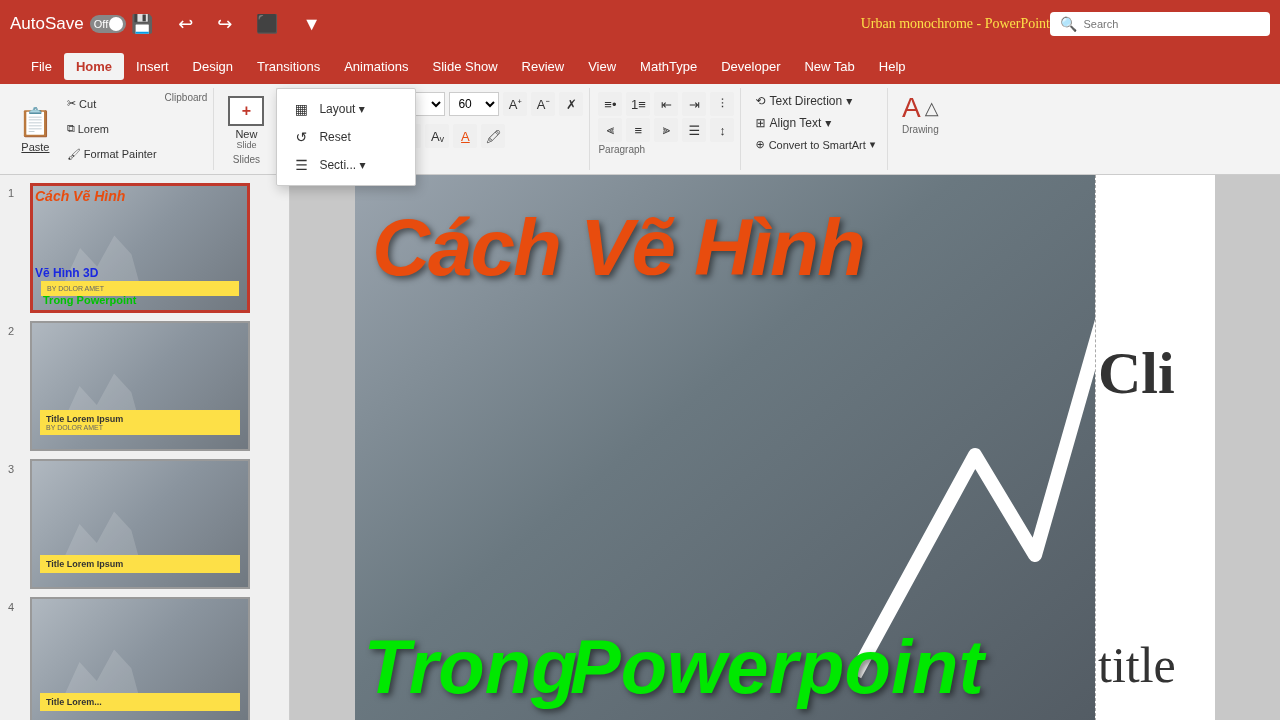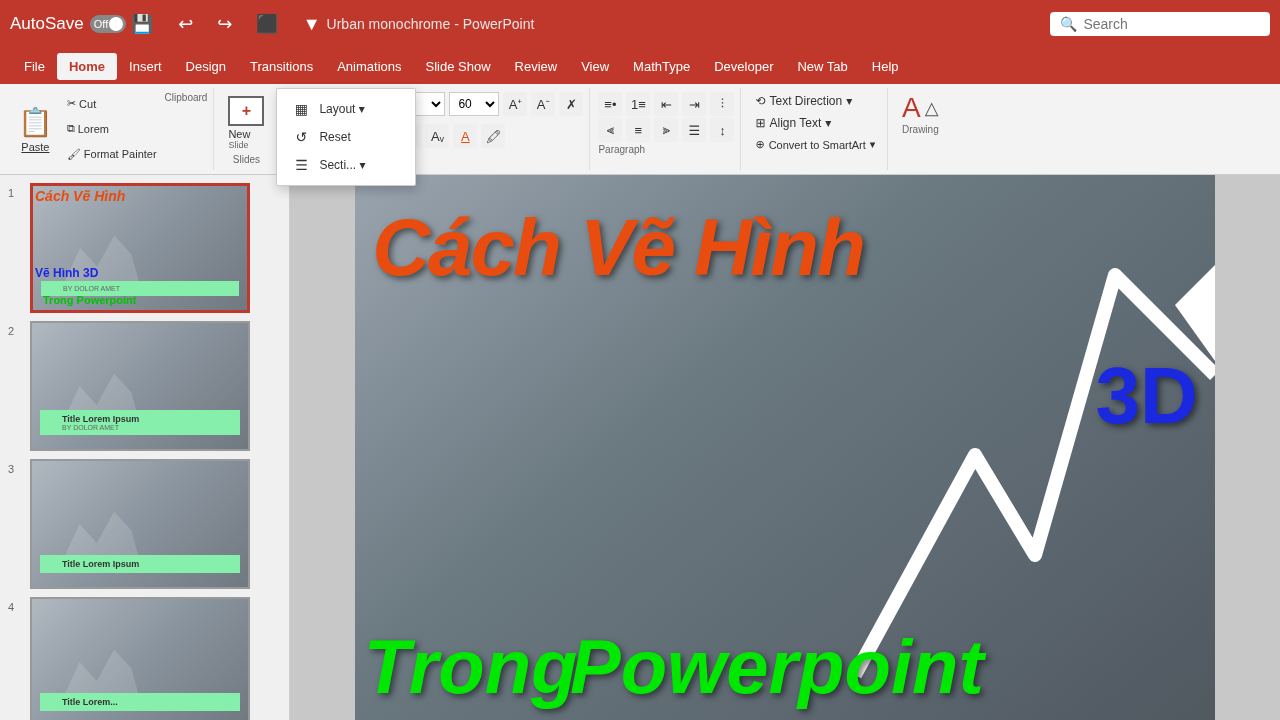--- a/index.html
+++ b/index.html
@@ -34,23 +34,24 @@
     .toggle-knob {
       width: 14px;
       height: 14px;
       background: white;
       border-radius: 50%;
       margin-left: auto;
     }
     .toggle-off-text { font-size: 11px; color: white; position: absolute; left: 4px; }
     .title-center {
       flex: 1;
-      text-align: left;
+      text-align: right;
       font-size: 14px;
-      color: #e5e5e5;
+      color: #fde047;
+      font-family: Liberation Serif, serif;
     }
     .title-icons {
       display: flex;
       align-items: center;
       gap: 12px;
     }
     .title-icon-btn {
       color: white;
       font-size: 18px;
       cursor: pointer;
@@ -64,39 +65,39 @@
       align-items: center;
       background: white;
       border-radius: 4px;
       padding: 4px 10px;
       gap: 6px;
       width: 220px;
     }
     .search-box input {
       border: none;
       outline: none;
-      font-size: 14px;
+      font-size: 11px;
       width: 180px;
       color: #333;
     }
     .search-icon { color: #666; font-size: 14px; }
 
     
     .ribbon {
       background: #f3f3f3;
       border-bottom: 1px solid #ccc;
     }
 
     
     .menu-bar {
       height: 36px;
       background: #c0382b;
       display: flex;
       align-items: center;
-      padding: 0 12px;
+      padding: 0 19px;
     }
     .menu-item {
       color: white;
       font-size: 13px;
       padding: 6px 12px;
       cursor: pointer;
       border-radius: 3px;
     }
     .menu-item.active-tab {
       background: #f3f3f3;
@@ -171,21 +172,21 @@
     
     .slides-group {
       position: relative;
       flex-direction: row;
       gap: 2px;
       align-items: stretch;
     }
     .new-slide-btn {
       display: flex;
       flex-direction: column;
-      align-items: flex-start;
+      align-items: center;
       justify-content: center;
       padding: 4px 6px;
       cursor: pointer;
       border-radius: 3px;
     }
     .new-slide-icon {
       width: 36px;
       height: 30px;
       border: 2px solid #666;
       background: white;
@@ -368,22 +369,22 @@
       width: 40%;
       height: 50%;
       background: rgba(255,255,255,0.15);
       clip-path: polygon(10% 100%, 30% 40%, 50% 70%, 70% 20%, 90% 50%, 100% 100%);
     }
     .slide-thumb-text {
       position: absolute;
       bottom: 14px;
       left: 8px;
       right: 8px;
-      background: #86efac;
-      padding: 4px 22px;
+      background: #fde047;
+      padding: 4px 6px;
     }
     .slide-thumb-title {
       font-size: 9px;
       font-weight: bold;
       color: #333;
     }
     .slide-thumb-subtitle {
       font-size: 7px;
       color: #666;
     }
@@ -725,16 +726,20 @@
           <polyline points="500,500 620,280 680,380 760,100 860,200" fill="none" stroke="white" stroke-width="14" stroke-linejoin="round"></polyline>
           <polygon points="820,130 870,80 870,200" fill="white"></polygon>
         </svg>
 
         <div class="slide-text-cach">Cách Vẽ Hình</div>
         <div class="slide-text-3d">3D</div>
         <div class="slide-text-trong">Trong</div>
         <div class="slide-text-powerpoint">Powerpoint</div>
       </div>
 
+      <div class="slide-right-partial">
+        <div class="slide-right-text">Cli</div>
+        <div class="slide-right-title">title</div>
+      </div>
     </div>
   </div>
 
 </div>
 
 </body></html>

